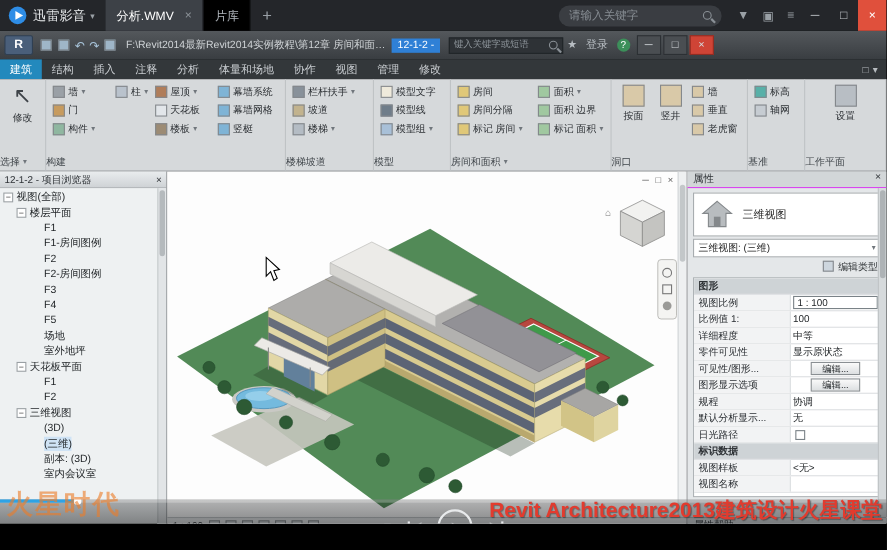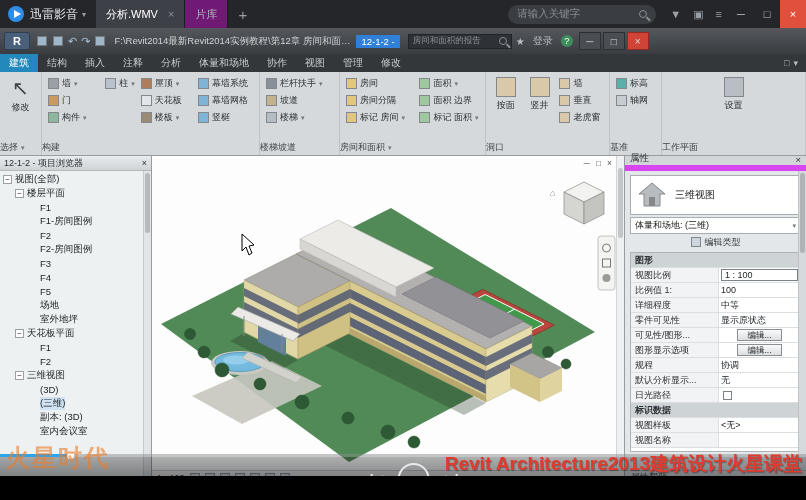--- a/index.html
+++ b/index.html
@@ -6,21 +6,21 @@
 body{background:#000;font-family:"Liberation Sans",sans-serif}
 .stage{position:relative;width:806px;height:476px;background:#000;overflow:hidden}
 
 
 .titlebar{position:absolute;top:0;left:0;right:0;height:28px;background:#24262a;display:flex;align-items:center;z-index:50}
 .logo{width:16px;height:16px;border-radius:50%;background:#2e8de6;margin:0 6px 0 8px;position:relative;flex:0 0 auto}
 .logo:after{content:"";position:absolute;left:6px;top:4px;border-left:7px solid #fff;border-top:4px solid transparent;border-bottom:4px solid transparent}
 .app-name{color:#e6e8ea;font-size:12px;white-space:nowrap}
 .dd{font-size:7px;color:#70767c;line-height:1}
 .app-dd{margin:0 10px 0 4px;font-size:8px;color:#9aa0a6}
-.tab{height:28px;display:flex;align-items:center;padding:0 10px;color:#b0b6bc;font-size:11px;background:#701a75;border-right:1px solid #1b1d20;white-space:nowrap}
+.tab{height:28px;display:flex;align-items:center;padding:0 10px;color:#b0b6bc;font-size:11px;background:#000000;border-right:1px solid #1b1d20;white-space:nowrap}
 .tab.active{background:#3d4147;color:#fff}
 .tab .x{margin-left:10px;color:#8a9096;font-size:11px}
 .newtab{color:#9aa0a6;font-size:15px;padding:0 10px}
 .tb-right{margin-left:auto;display:flex;align-items:center}
 .searchbox{width:148px;height:19px;background:#3a3d42;border-radius:10px;color:#878d93;font-size:10.5px;display:flex;align-items:center;padding:0 9px;justify-content:space-between;margin-right:8px}
 .mag{width:8px;height:8px;border:1.5px solid #8a9096;border-radius:50%;position:relative;flex:0 0 auto}
 .mag:after{content:"";position:absolute;width:5px;height:1.5px;background:#8a9096;transform:rotate(45deg);left:6px;top:7px}
 .tb-ic{color:#9aa0a6;margin:0 6px;font-size:11px}
 .winbtn{width:26px;height:28px;display:flex;align-items:center;justify-content:center;color:#c0c4c8;font-size:11px}
 .winbtn.close{background:#e0503c;color:#fff}
@@ -79,25 +79,25 @@
 .bscroll .thumb{margin:2px 1px;height:60px;background:#b5babd;border-radius:3px}
 
 .viewpane{flex:1;position:relative;background:#fff;border-right:1px solid #989c9f;overflow:hidden}
 .vwin{position:absolute;top:2px;right:12px;display:flex;gap:6px;font-size:8.5px;color:#555;z-index:5}
 .vscroll{position:absolute;right:0;top:0;bottom:14px;width:8px;background:#eef0f1;border-left:1px solid #d2d5d7}
 .vscroll .thumb{margin:12px 1px;height:70px;background:#c3c7c9;border-radius:3px}
 .vcbar{position:absolute;left:0;right:0;bottom:0;height:14px;background:#f0f2f3;border-top:1px solid #c5c9cb;display:flex;align-items:center;gap:5px;padding:0 5px;font-size:9px;color:#33373a}
 .vcic{width:10px;height:10px;border:1px solid #8d9194;background:#dde1e3}
 
 .props{width:181px;background:#e4e7e9;display:flex;flex-direction:column;position:relative;font-size:9px}
-.phead{height:15px;background:#d2d6d8;border-bottom:6px solid #d946ef;display:flex;align-items:flex-end;justify-content:space-between;padding:0 5px;color:#2e3236;font-size:9.5px}
+.phead{height:15px;background:#d2d6d8;border-bottom:1px solid #d946ef;display:flex;align-items:flex-start;justify-content:space-between;padding:0 5px;color:#2e3236;font-size:9.5px}
 .ptype{margin:4px 5px 2px;height:40px;background:#fff;border:1px solid #a8adb0;display:flex;align-items:center;gap:8px;padding:0 6px}
 .ptype .tname{font-size:10px;color:#222}
 .pselect{margin:0 5px;height:17px;background:#fff;border:1px solid #a8adb0;display:flex;align-items:center;justify-content:space-between;padding:0 4px;color:#222}
-.pedit{height:16px;display:flex;align-items:center;justify-content:center;gap:4px;padding:0 8px;color:#33373a}
+.pedit{height:16px;display:flex;align-items:center;justify-content:flex-end;gap:4px;padding:0 8px;color:#33373a}
 .wic{width:10px;height:10px;border:1px solid #84888c;background:#cdd6de}
 .pgrid{flex:1;margin:2px 5px 18px;border:1px solid #aeb3b6;background:#fff;overflow:hidden}
 .prow{display:flex;height:15px;border-bottom:1px solid #dcdfe1}
 .psec{background:#ced3d6;font-weight:bold;color:#2e3236;align-items:center;padding-left:4px}
 .pl{width:88px;background:#f2f3f4;border-right:1px solid #dcdfe1;display:flex;align-items:center;padding-left:4px;color:#2b2f33;overflow:hidden;white-space:nowrap}
 .pv{flex:1;display:flex;align-items:center;padding:0 2px;color:#1d2124;overflow:hidden;white-space:nowrap}
 .vbox{border:1px solid #7a8287;padding:0 3px;height:12px;line-height:11px;width:100%}
 .btn-edit{border:1px solid #8a8f93;background:linear-gradient(#fafafa,#dcdfe1);padding:0 9px;height:12px;line-height:11px;margin:0 auto;font-size:8.5px}
 .cb{width:9px;height:9px;border:1px solid #7a8287;background:#fff;margin-left:2px}
 .pfoot{height:14px;background:#dfe3e5;border-top:1px solid #b5b9bc;display:flex;align-items:center;padding:0 6px;color:#33373a}
@@ -161,21 +161,21 @@
       <div class="rv-title">
         <span class="rbtn">R</span>
         <span class="qic"></span>
         <span class="qic"></span>
         <span class="qarr">↶</span>
         <span class="qarr">↷</span>
         <span class="qic"></span>
         <span class="rv-path">F:\Revit2014最新Revit2014实例教程\第12章 房间和面积的报告(12-2-1-面积分析.WMV</span>
         <span class="rename">12-1-2 -</span>
         <div class="rv-search">
-          <span>房间和面积的报告</span>
+          <span>键入关键字或短语</span>
           <span class="mag"></span>
         </div>
         <span class="rv-ic">★</span>
         <span class="rv-ic">登录</span>
         <span class="helpc">?</span>
         <span class="rwin">─</span>
         <span class="rwin">□</span>
         <span class="rwin close">×</span>
       </div>
 
@@ -285,20 +285,42 @@
                   <span>楼梯</span>
                   <span class="dd">▾</span>
                 </div>
             </div>
           </div>
           <div class="plabel">
               <span>楼梯坡道</span>
             </div>
         </div>
 
+        <div class="pnl" style="width:70px">
+          <div class="pb">
+            <div class="col">
+              <div class="sb">
+                  <span class="ic i-mtext"></span>
+                  <span>模型文字</span>
+                </div>
+              <div class="sb">
+                  <span class="ic i-mline"></span>
+                  <span>模型线</span>
+                </div>
+              <div class="sb">
+                  <span class="ic i-mgroup"></span>
+                  <span>模型组</span>
+                  <span class="dd">▾</span>
+                </div>
+            </div>
+          </div>
+          <div class="plabel">
+              <span>模型</span>
+            </div>
+        </div>
 
         <div class="pnl" style="width:146px">
           <div class="pb">
             <div class="col" style="width:74px">
               <div class="sb">
                   <span class="ic i-room"></span>
                   <span>房间</span>
                 </div>
               <div class="sb">
                   <span class="ic i-room"></span>
@@ -580,21 +602,21 @@
             <span>×</span>
           </div>
           <div class="ptype">
             <svg width="30" height="28" viewBox="0 0 30 28">
               <path d="M15 2 L28 13 L23 13 L23 25 L7 25 L7 13 L2 13 Z" fill="#b8bcbf" stroke="#84888b" stroke-width="1"></path>
               <rect x="12" y="16" width="6" height="9" fill="#84888b"></rect>
             </svg>
             <span class="tname">三维视图</span>
           </div>
           <div class="pselect">
-            <span>体量和场地: (三维)</span>
+            <span>三维视图: (三维)</span>
             <span class="dd">▾</span>
           </div>
           <div class="pedit">
             <span class="wic"></span>
             <span>编辑类型</span>
           </div>
           <div class="pgrid">
             <div class="prow psec">
                 <span>图形</span>
               </div>

